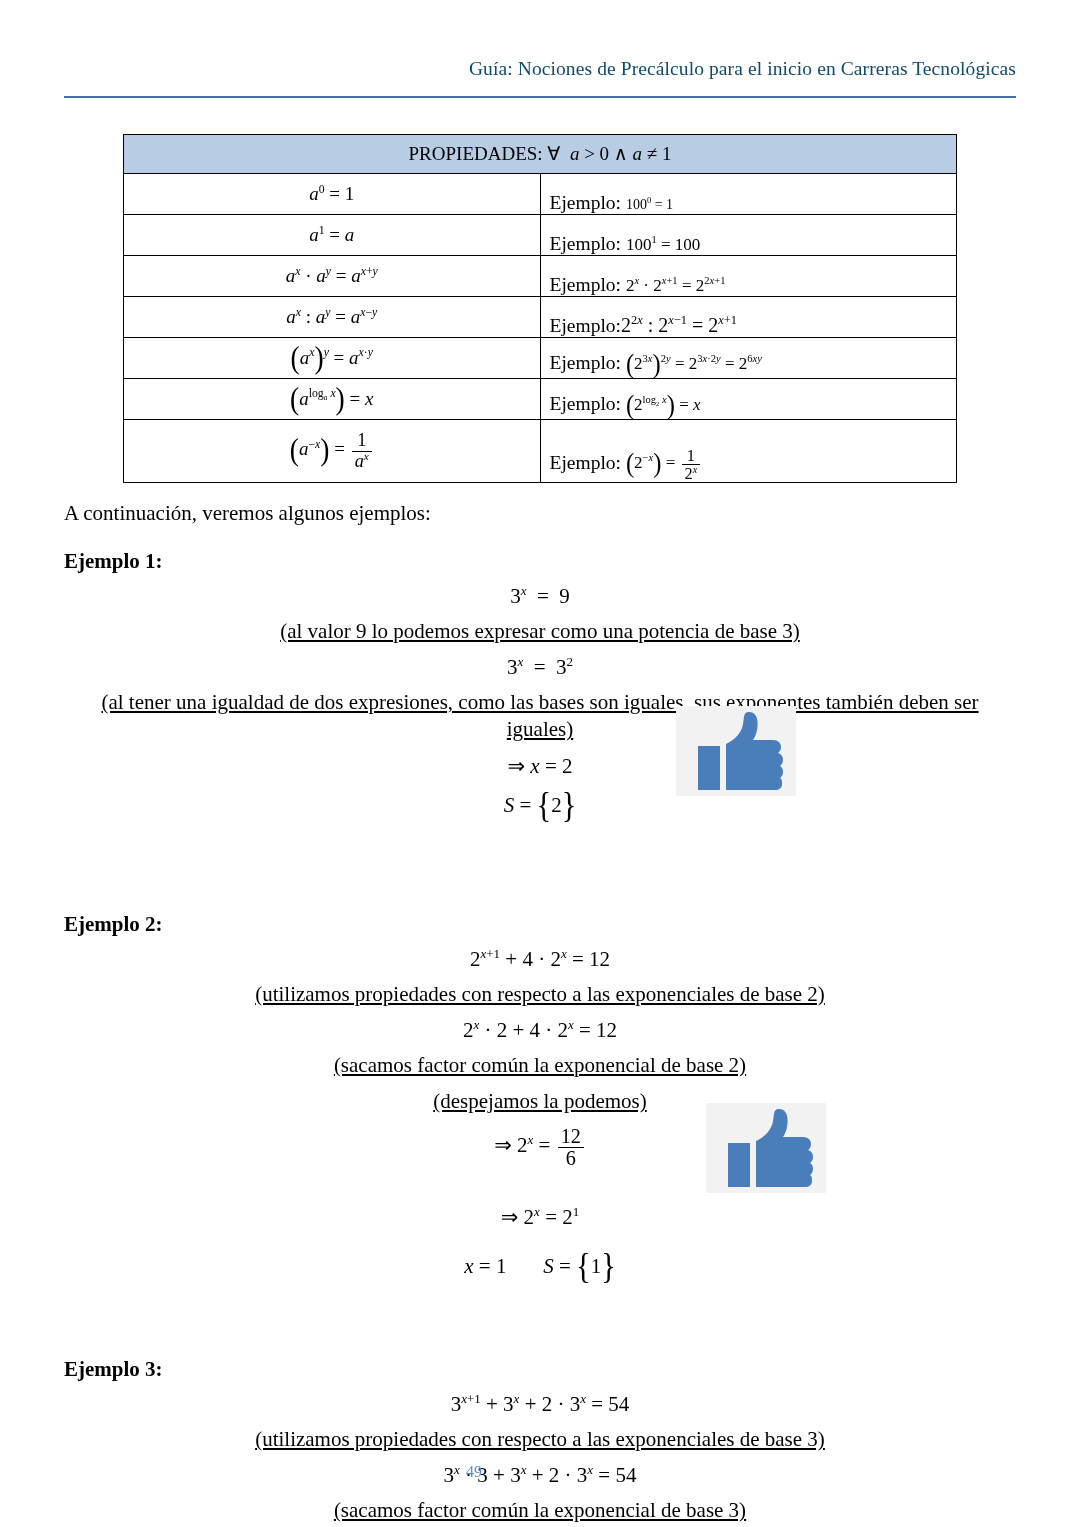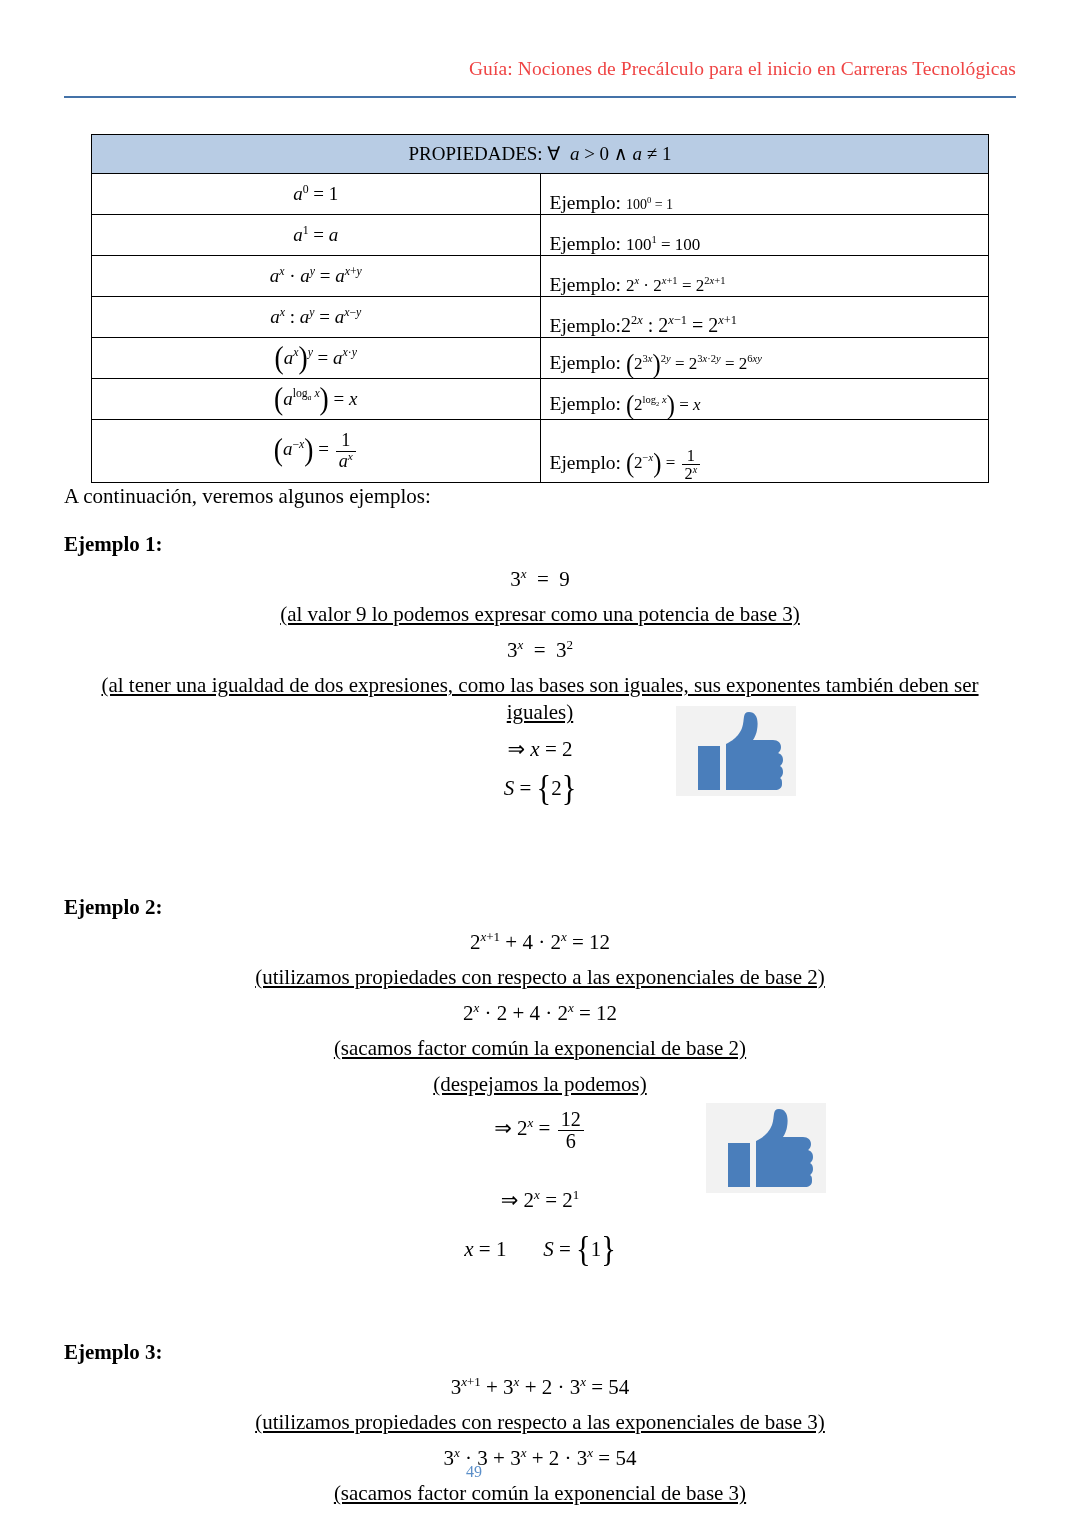--- a/index.html
+++ b/index.html
@@ -21,37 +21,37 @@
     height: 1527px;
     box-sizing: border-box;
     padding: 0 64px;
   }
   
   .header {
     padding-top: 58px;
     text-align: right;
     font-size: 19.5px;
     letter-spacing: 0.1px;
-    color: #ef4444;
+    color: #0c4a6e;
   }
   .header-rule {
     margin-top: 16px;
     border-top: 2.5px solid #4472a8;
     width: 952px;
     margin-left: 0px;
   }
   
   .prop-table-wrap {
     margin-top: 36px;
     display: flex;
     justify-content: center;
   }
   table.prop {
     border-collapse: collapse;
-    width: 898px;
+    width: 834px;
     table-layout: fixed;
   }
   table.prop td, table.prop th {
     border: 1px solid #000;
     padding: 0;
   }
   .prop-head {
     background: #b8cce4;
     text-align: center;
     font-size: 19px;
@@ -90,20 +90,21 @@
   .paren-big {
     font-size: 1.45em;
     font-style: normal;
     vertical-align: -0.12em;
     display: inline-block;
     transform: scaleY(1.15);
   }
   
   .para {
     font-size: 21px;
+    margin-top: 17px;
     line-height: 1.28;
   }
   .ej-label {
     font-weight: bold;
     font-size: 21px;
     margin-top: 22px;
   }
   .center-line {
     text-align: center;
     font-size: 21px;

